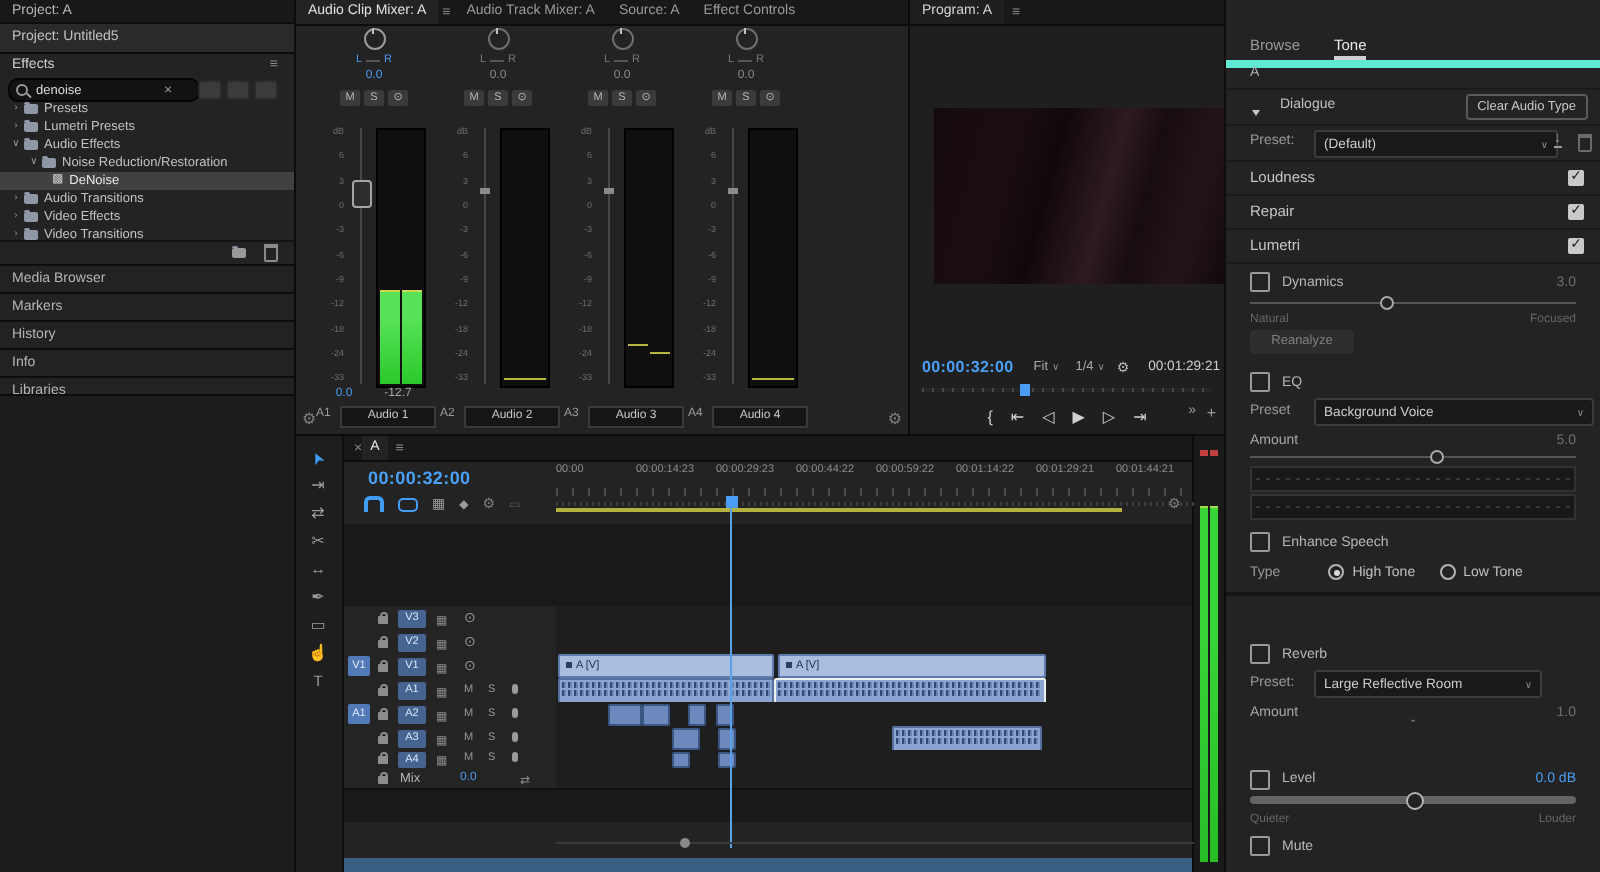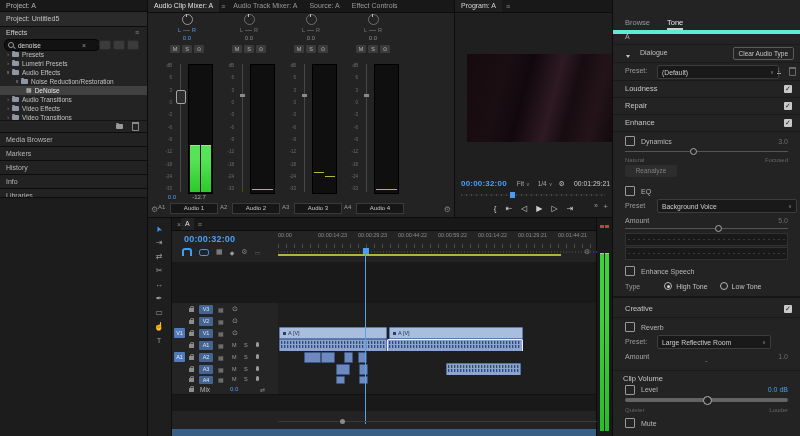--- a/index.html
+++ b/index.html
@@ -546,21 +546,21 @@
     </div>
     <div class="esrow fx" style="top:80px;height:17px;border-bottom:1px solid #191919">
       <span class="eslab" style="margin-left:12px">Loudness</span>
       <span class="cb" style="margin-left:auto;margin-right:8px">✓</span>
     </div>
     <div class="esrow fx" style="top:97px;height:17px;border-bottom:1px solid #191919">
       <span class="eslab" style="margin-left:12px">Repair</span>
       <span class="cb" style="margin-left:auto;margin-right:8px">✓</span>
     </div>
     <div class="esrow fx" style="top:114px;height:17px;border-bottom:1px solid #191919">
-      <span class="eslab" style="margin-left:12px">Enhance</span>
+      <span class="eslab" style="margin-left:12px">Lumetri</span>
       <span class="cb" style="margin-left:auto;margin-right:8px">✓</span>
     </div>
     <div class="esrow fx" style="top:134px;height:14px">
       <span class="cb un" style="margin-left:12px"></span>
       <span class="esdim" style="margin-left:6px;color:#b8b8b8">Dynamics</span>
       <span class="esval" style="margin-left:auto;margin-right:12px">3.0</span>
     </div>
     <div class="sltrack" style="top:151px">
         <span class="sldot" style="left:40%"></span>
       </div>
@@ -594,43 +594,36 @@
       <span class="esdim" style="margin-left:6px;color:#b8b8b8">Enhance Speech</span>
     </div>
     <div class="esrow fx" style="top:279px;height:14px">
       <span class="esdim" style="margin-left:12px">Type</span>
       <span class="radio sel" style="margin-left:24px"></span>
       <span class="esdim" style="margin-left:4px;color:#c0c0c0">High Tone</span>
       <span class="radio" style="margin-left:12px"></span>
       <span class="esdim" style="margin-left:4px;color:#c0c0c0">Low Tone</span>
     </div>
     <div class="a" style="left:0;top:296px;right:0;height:2px;background:#161616"></div>
-    <div class="esrow fx" style="top:300px;height:17px;border-bottom:1px solid #191919">
-      <span class="eslab" style="margin-left:12px">Creative</span>
-      <span class="cb" style="margin-left:auto;margin-right:8px">✓</span>
-    </div>
     <div class="esrow fx" style="top:320px;height:14px">
       <span class="cb un" style="margin-left:12px"></span>
       <span class="esdim" style="margin-left:6px;color:#b8b8b8">Reverb</span>
     </div>
     <div class="esrow" style="top:334px;height:16px">
       <span class="a esdim" style="left:12px;top:4px">Preset:</span>
       <div class="select" style="left:44px;top:1px;width:104px">
           <span>Large Reflective Room</span>
           <span class="caret">∨</span>
         </div>
     </div>
     <div class="esrow fx" style="top:350px;height:12px">
       <span class="esdim" style="margin-left:12px;color:#a8a8a8">Amount</span>
       <span class="esval" style="margin-left:auto;margin-right:12px">1.0</span>
     </div>
     <div class="a" style="left:0;top:360px;right:0;height:8px;text-align:center;font-size:7px;color:#8a8a8a">ˆ</div>
-    <div class="esrow fx" style="top:370px;height:14px;border-top:1px solid #191919">
-      <span class="eslab" style="margin-left:10px">Clip Volume</span>
-    </div>
     <div class="esrow fx" style="top:383px;height:13px">
       <span class="cb un" style="margin-left:12px"></span>
       <span class="esdim" style="margin-left:6px;color:#b8b8b8">Level</span>
       <span style="margin-left:auto;margin-right:12px;font-size:7px;color:#4a9df5">0.0 dB</span>
     </div>
     <div class="a" style="left:12px;right:12px;top:398px;height:4px;border-radius:2px;background:#646464">
       <span class="a" style="left:calc(50% - 4px);top:-2px;width:7px;height:7px;border:1px solid #b5b5b5;border-radius:50%;background:#222"></span>
     </div>
     <div class="esrow fx" style="top:405px;height:10px">
       <span class="minmax" style="margin-left:12px">Quieter</span>

